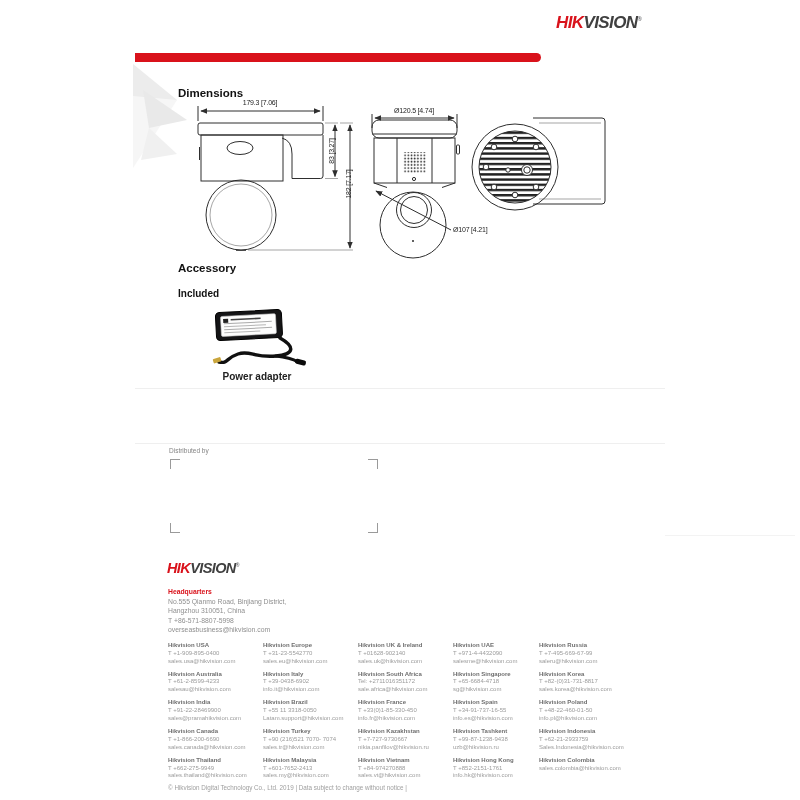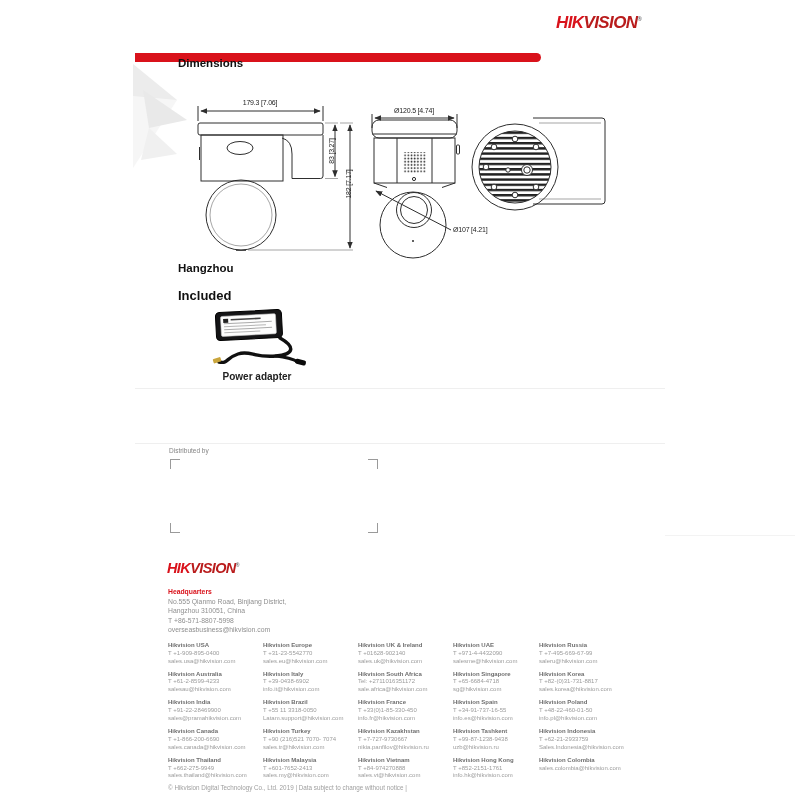--- a/index.html
+++ b/index.html
@@ -6,30 +6,30 @@
   html,body { background:#fff; }
   .page {
     position:relative; width:800px; height:800px; background:#ffffff;
     font-family:"Liberation Sans", sans-serif; overflow:hidden; color:#222;
   }
   .abs { position:absolute; }
 
   
   .logo { font-style:italic; font-weight:bold; letter-spacing:-0.6px; white-space:nowrap; }
   .logo .hik { color:#d9121b;font-style:italic; }
-  .logo .vision { color:#b91c1c;text-align:center; }
+  .logo .vision { color:#404040;text-align:center; }
   .logo .reg { color:#6d6e71; font-size:0.35em; vertical-align:super; font-style:normal; }
   .logo-top { left:556px; top:13px; font-size:17px; }
   .logo-bottom { left:167px; top:560px; font-size:14.5px; }
 
   .red-bar { left:135px; top:53px; width:406px; height:9px; background:#d9121b; border-radius:0 5px 5px 0; }
 
   .h1 { font-size:11.5px; font-weight:bold; color:#111; }
-  .h2 { font-size:13px; font-weight:bold; color:#111; }
-  .dimensions-title { left:178px; top:57px; }
+  .h2 { font-size:10px; font-weight:bold; color:#111; }
+  .dimensions-title { left:178px; top:87px; }
   .accessory-title { left:178px; top:262px; }
   .included-label { left:178px; top:288px; }
 
   .dim-label { font-size:7px; color:#1c1c1c; white-space:nowrap; letter-spacing:-0.2px; }
   .dim-c { transform:translateX(-50%); }
   .dim-v { transform:translate(-50%,-50%) rotate(-90deg); }
 
   .adapter-caption { left:257px; top:371px; font-size:10px; font-weight:bold; transform:translateX(-50%); }
 
   .hr { background:#efefef; height:1px; }
@@ -156,21 +156,21 @@
       <line class="ln" x1="375" y1="80" x2="386" y2="80"></line>
     </g>
   </svg>
 
   <span class="abs dim-label dim-c" style="left:260px;top:99px">179.3 [7.06]</span>
   <span class="abs dim-label dim-v" style="left:331px;top:151px">83 [3.27]</span>
   <span class="abs dim-label dim-v" style="left:348px;top:184px">182 [7.17]</span>
   <span class="abs dim-label dim-c" style="left:414px;top:107px">Ø120.5 [4.74]</span>
   <span class="abs dim-label" style="left:453px;top:226px">Ø107 [4.21]</span>
 
-  <div class="abs h1 accessory-title">Hangzhou</div>
+  <div class="abs h1 accessory-title">Accessory</div>
   <div class="abs h2 included-label">Included</div>
 
   <svg class="abs" style="left:210px;top:306px" width="100" height="66" viewBox="0 0 100 66">
     <g transform="rotate(-3 40 20)">
       <rect x="6" y="5" width="66" height="28" rx="4" fill="#141416" stroke="#000" stroke-width="1"></rect>
       <rect x="11" y="9" width="55" height="20" rx="1.5" fill="#fdfdfd" stroke="#c9c9c9" stroke-width="0.6"></rect>
       <rect x="13.5" y="11.5" width="5" height="4" fill="#222"></rect>
       <rect x="21" y="12" width="30" height="1.6" fill="#444"></rect>
       <rect x="14" y="16" width="48" height="1" fill="#aaa"></rect>
       <rect x="14" y="19" width="42" height="1" fill="#b5b5b5"></rect>

